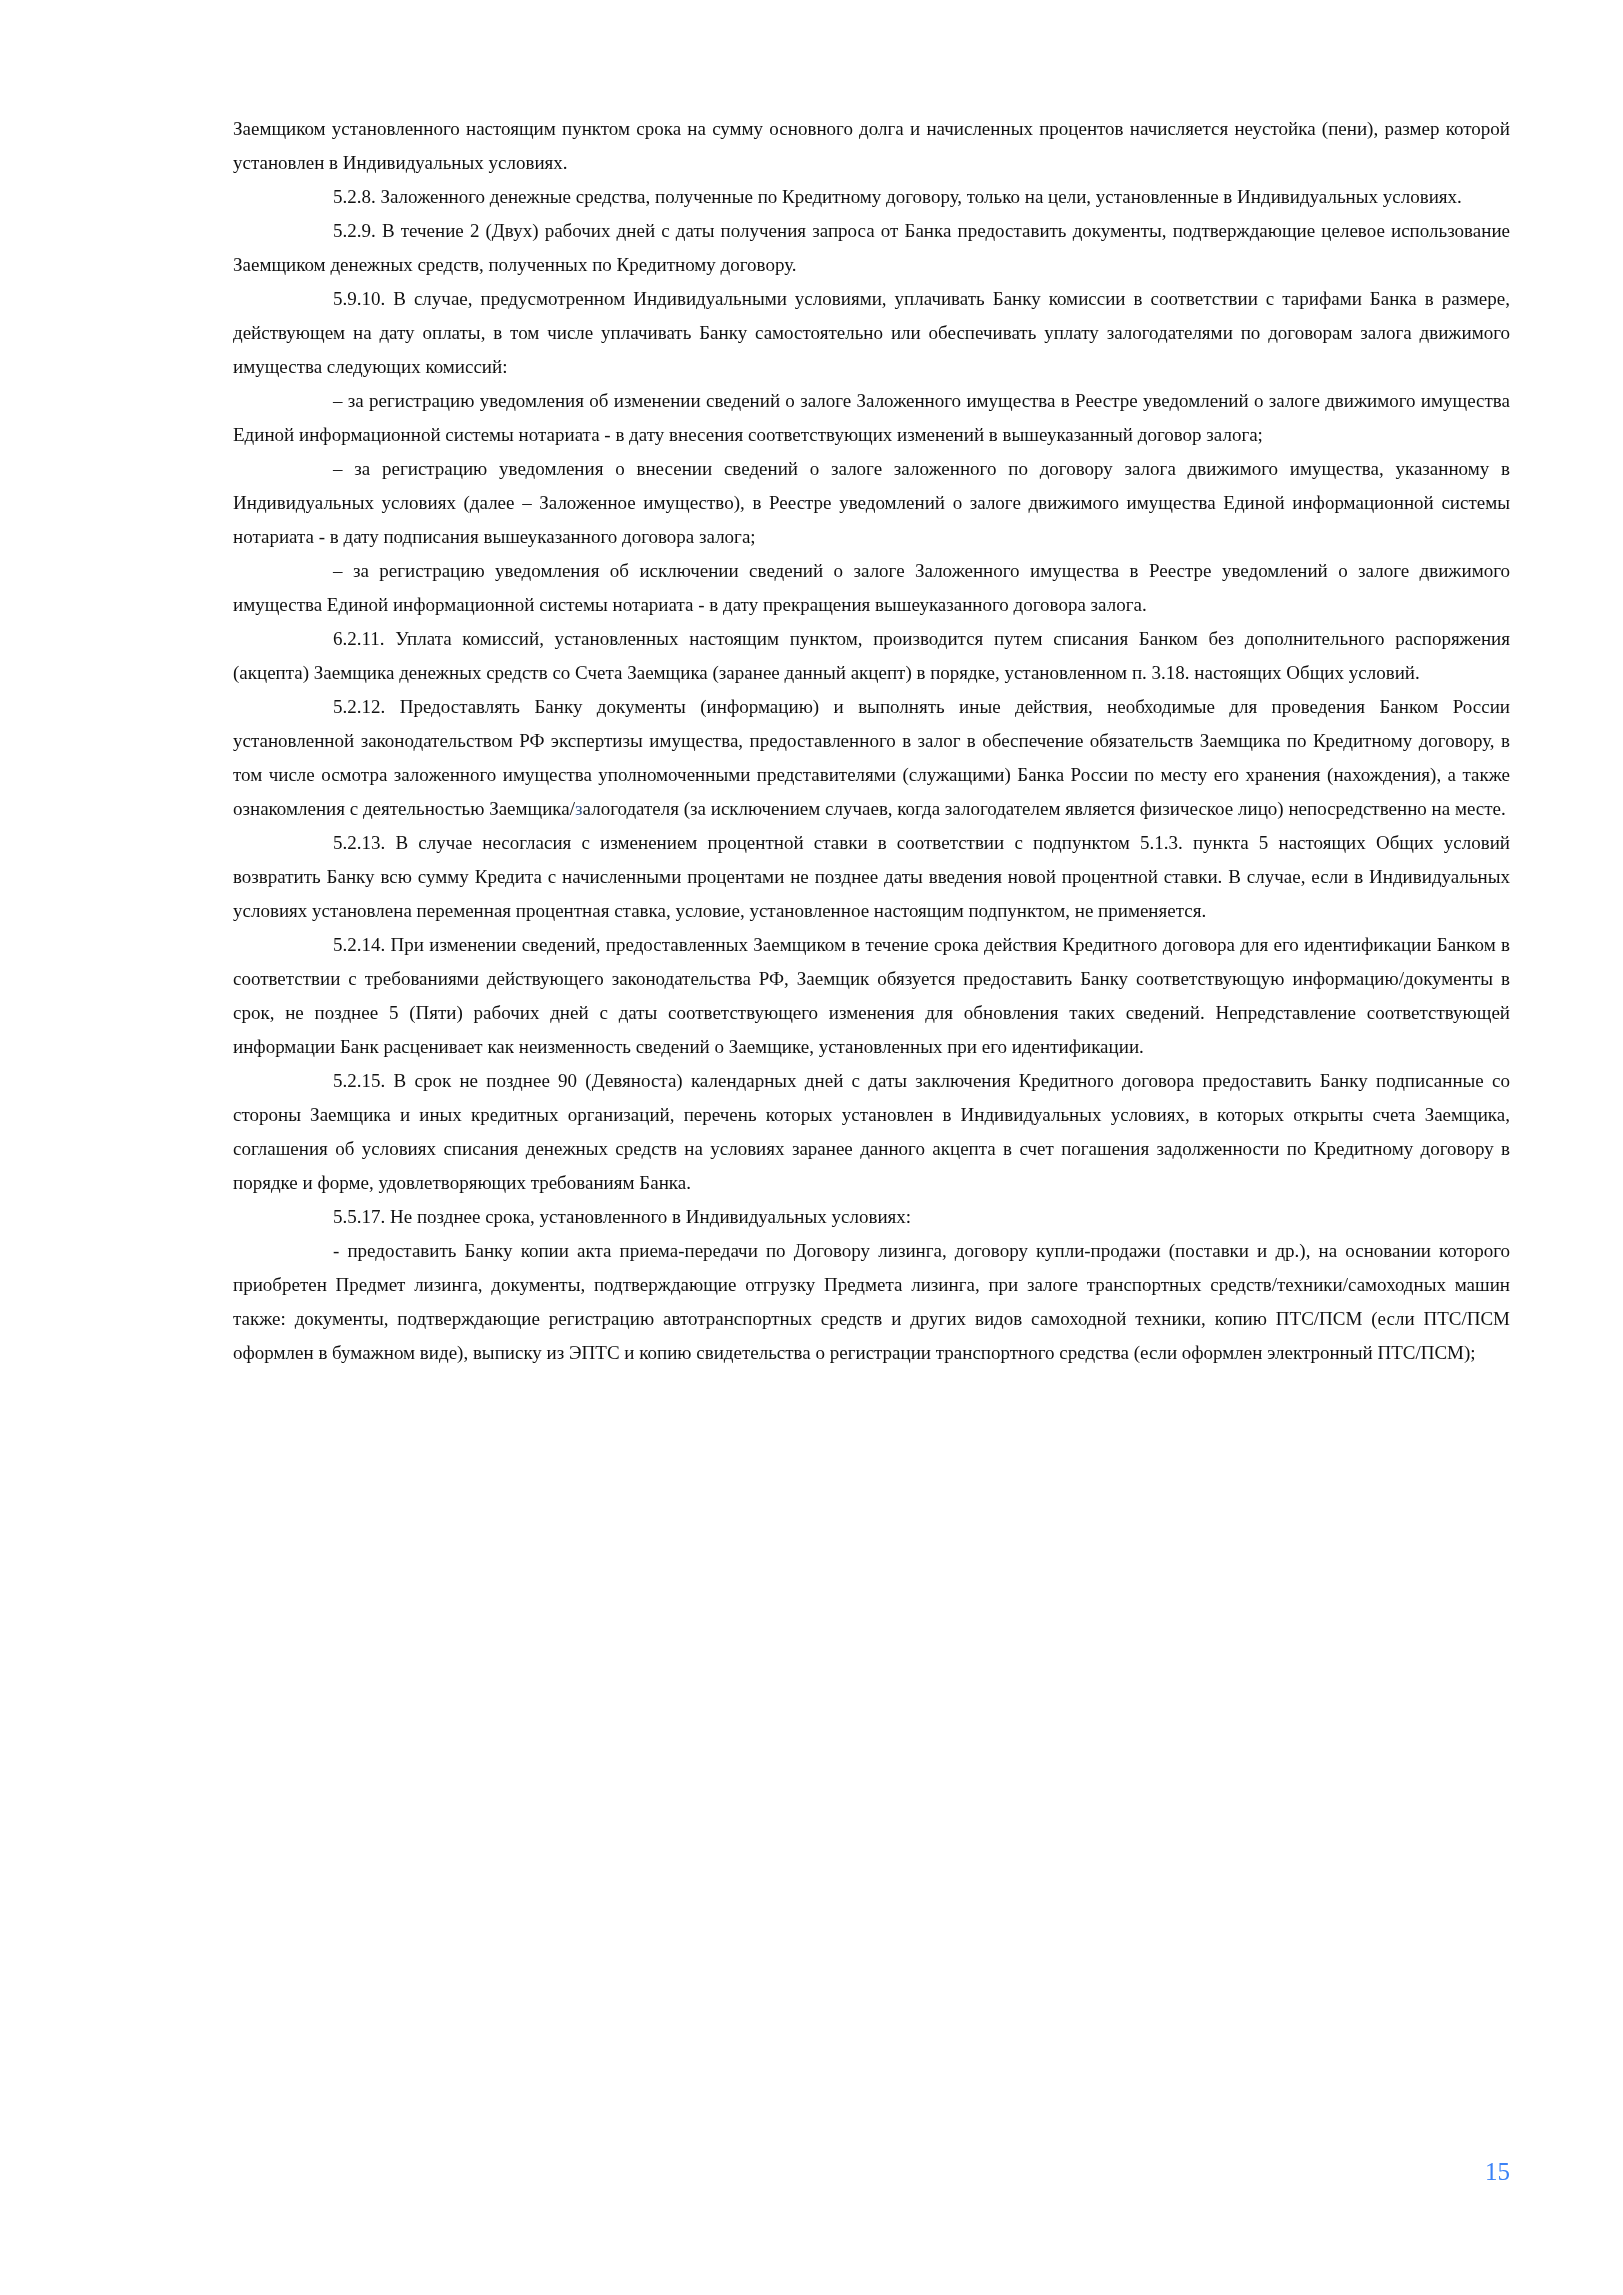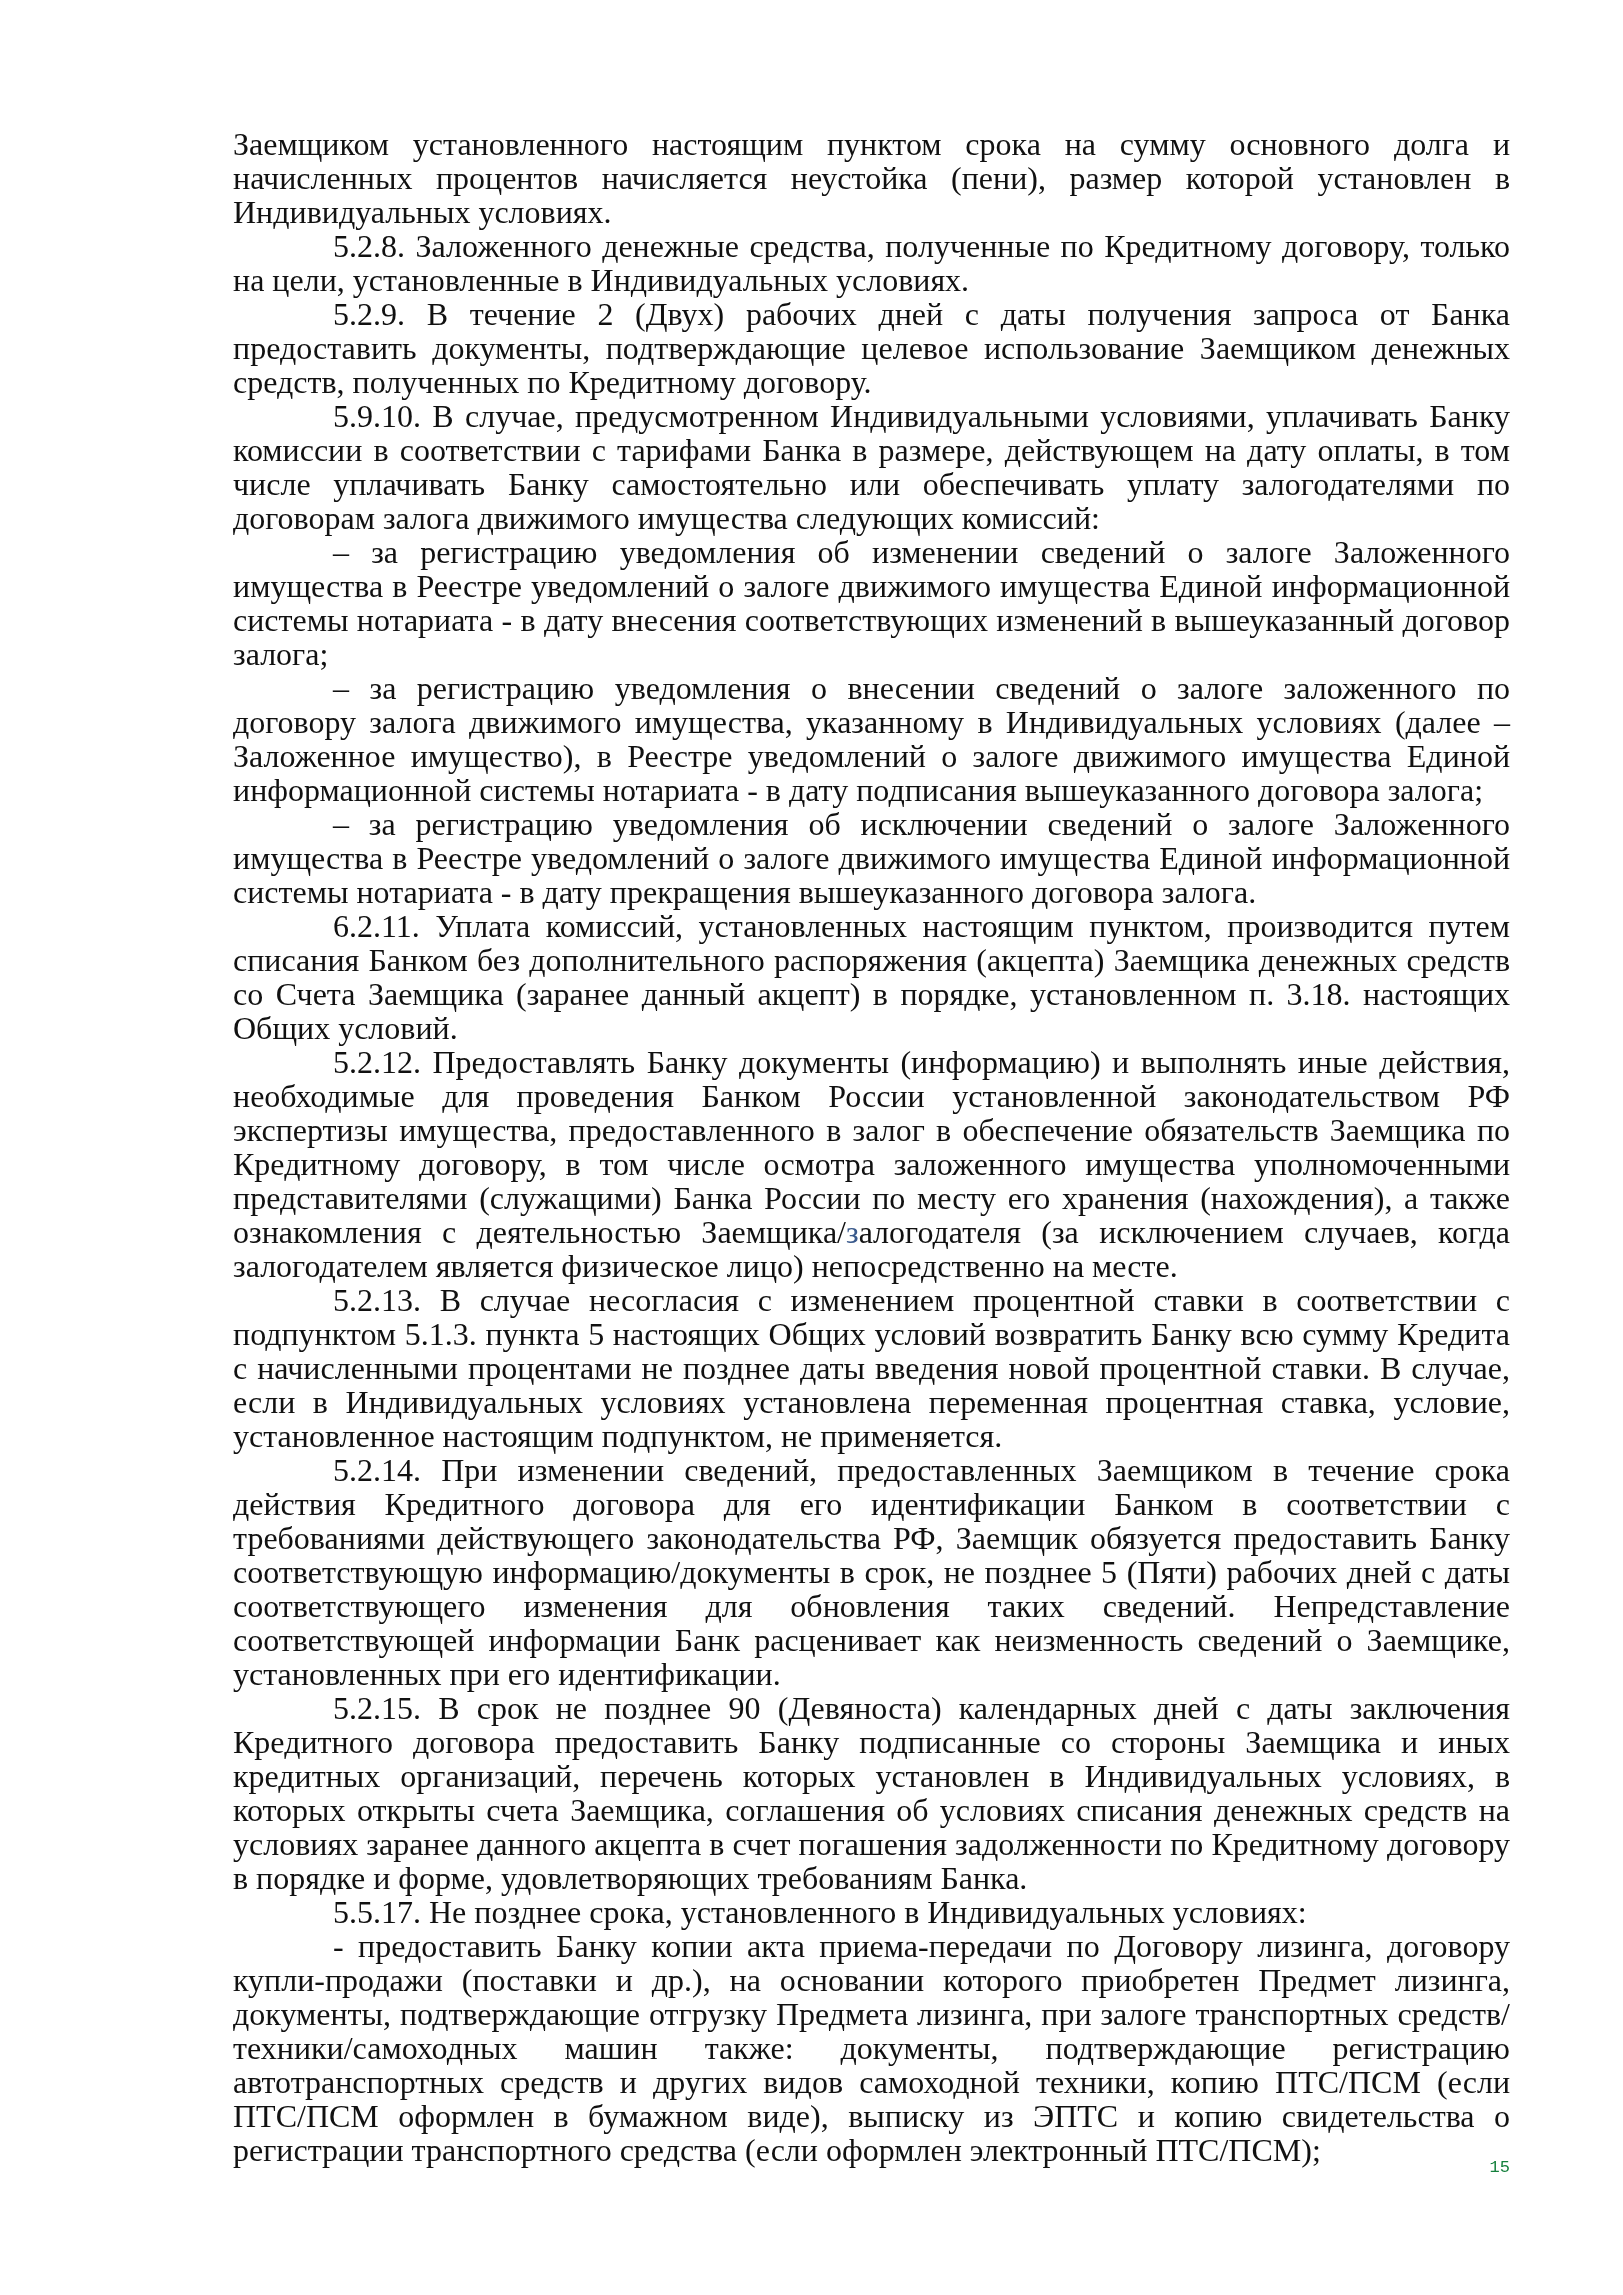--- a/index.html
+++ b/index.html
@@ -1,30 +1,30 @@
 <!DOCTYPE html>
 <html style="font-size:13.5px"><head>
 <meta charset="utf-8">
 <style>
   html, body { margin: 0; padding: 0; background: #ffffff; }
   body { width: 1623px; height: 2295px; position: relative; overflow: hidden; }
   .page {
-    position: absolute; left: 233px; top: 127px; width: 1277px;
+    position: absolute; left: 233px; top: 112px; width: 1277px;
     font-family: "Liberation Serif", "DejaVu Serif", serif;
-    font-size: 32px; line-height: 34px; color: #111111;
+    font-size: 19px; line-height: 34px; color: #111111;
     text-align: justify;
   }
   .page p { margin: 0; }
   .indent { text-indent: 100px; }
   .dash { text-indent: 100px; }
   .blue { color: #3a5a8c; }
   .b { font-weight: normal; }
   .pagenum {
     position: absolute; left: 1480px; top: 2158px; width: 30px; text-align: right;
-    font-family: Liberation Mono, monospace; font-size: 17px; color: #15803d;
+    font-family: Liberation Serif, serif; font-size: 25px; color: #3b82f6;
   }
 </style>
 </head>
 <body>
 
 <div class="page">
   <p>Заемщиком установленного настоящим пунктом срока на сумму основного долга и начисленных процентов начисляется неустойка (пени), размер которой установлен в Индивидуальных условиях.</p>
   <p class="indent">5.2.8. Заложенного денежные средства, полученные по Кредитному договору, только на цели, установленные в Индивидуальных условиях.</p>
   <p class="indent">5.2.9. В течение 2 (Двух) рабочих дней с даты получения запроса от Банка предоставить документы, подтверждающие целевое использование Заемщиком денежных средств, полученных по Кредитному договору.</p>
   <p class="indent">5.9.10. В случае, предусмотренном Индивидуальными условиями, уплачивать Банку комиссии в соответствии с тарифами Банка в размере, действующем на дату оплаты, в том числе уплачивать Банку самостоятельно или обеспечивать уплату залогодателями по договорам залога движимого имущества следующих комиссий:</p>

